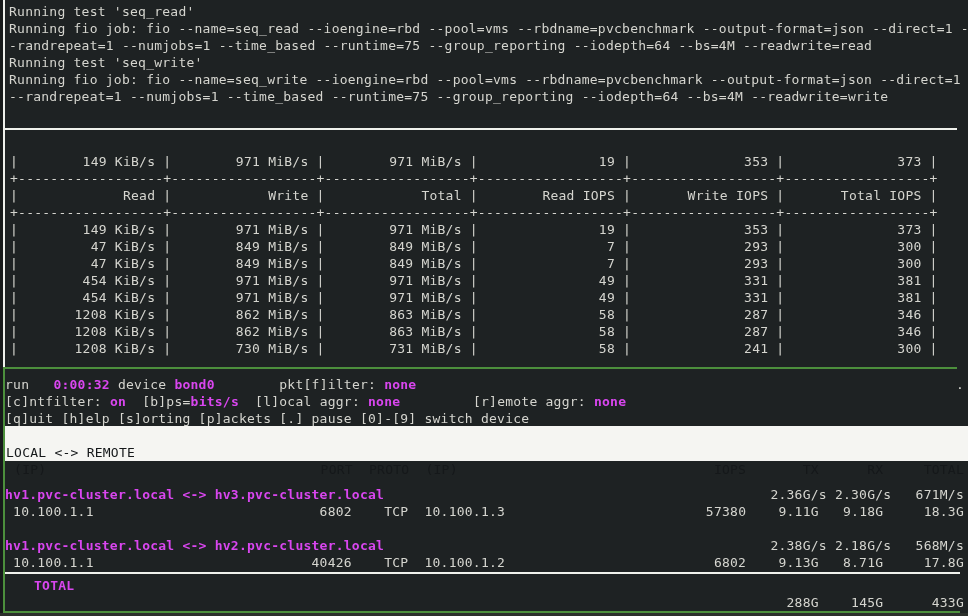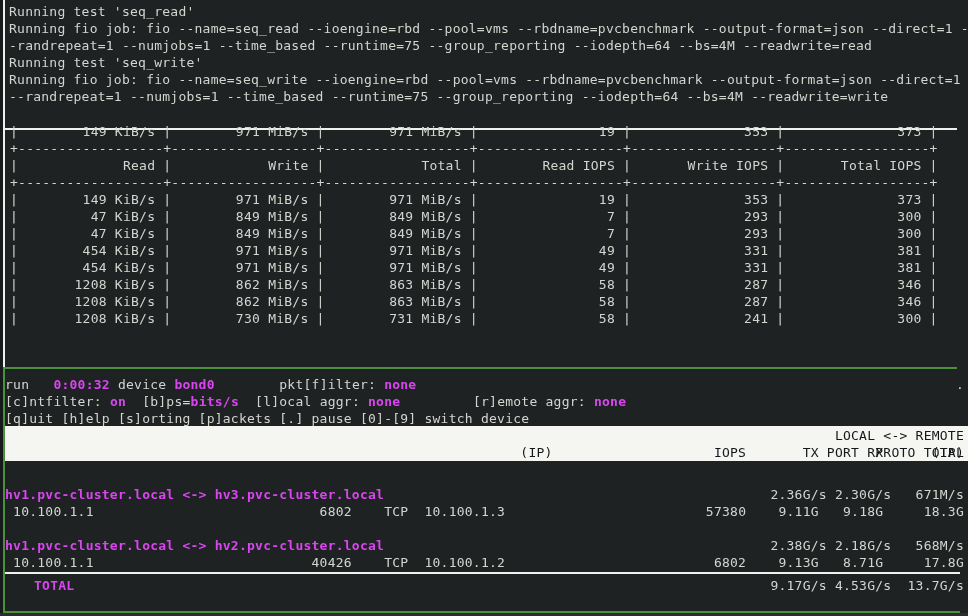--- a/index.html
+++ b/index.html
@@ -17,25 +17,25 @@
   .vline{position:absolute;left:3px;width:2px;}
   .vline-white{top:0;height:367px;background:#eff1ec;}
   .vline-green{top:367px;height:246px;background:#4c8f3c;}
   .hline{position:absolute;height:2px;}
   .hline-white-top{left:3px;top:128px;width:954px;background:#eff1ec;}
   .hline-green-top{left:3px;top:367px;width:954px;background:#4c8f3c;}
   .hline-white-total{left:5px;top:572px;width:955px;height:1.6px;background:#eff1ec;}
   .hline-green-bottom{left:3px;top:611px;width:957px;background:#4c8f3c;}
   .bottom-strip{position:absolute;left:0;top:613px;width:968px;height:3px;background:#2b2f2b;}
   .fio-block{left:9px;top:3px;}
-  .table-block{left:10px;top:123px;}
+  .table-block{left:10px;top:153px;}
   .net-block{left:4px;right:4px;padding-left:1px;}
   .net-status{top:376px;}
   .header-bar{position:absolute;left:5px;right:0;top:426px;height:35px;background:#f5f5f2;color:#15181a;}
-  .header-bar-inner{position:absolute;left:1px;right:4px;top:1px;white-space:pre;text-align:right;}
+  .header-bar-inner{position:absolute;left:1px;right:4px;top:18px;white-space:pre;}
   .net-conns{top:486px;}
   .net-totals{top:577px;padding-left:30px;}
 </style>
 </head>
 <body>
 
 <div class="screen">
   <div class="gutter"></div>
 
   <div class="block fio-block"><div class="tl"><span>Running test 'seq_read'</span></div><div class="tl"><span>Running fio job: fio --name=seq_read --ioengine=rbd --pool=vms --rbdname=pvcbenchmark --output-format=json --direct=1 -</span></div><div class="tl"><span>-randrepeat=1 --numjobs=1 --time_based --runtime=75 --group_reporting --iodepth=64 --bs=4M --readwrite=read</span></div><div class="tl"><span>Running test 'seq_write'</span></div><div class="tl"><span>Running fio job: fio --name=seq_write --ioengine=rbd --pool=vms --rbdname=pvcbenchmark --output-format=json --direct=1</span></div><div class="tl"><span>--randrepeat=1 --numjobs=1 --time_based --runtime=75 --group_reporting --iodepth=64 --bs=4M --readwrite=write</span></div></div>
@@ -49,17 +49,17 @@
 
   <div class="block net-block net-status"><div class="tl"><span>run   </span><span class="b">0:00:32</span><span> device </span><span class="b">bond0</span><span>        pkt[f]ilter: </span><span class="b">none</span><span class="r">.</span></div><div class="tl"><span>[c]ntfilter: </span><span class="b">on</span><span>  [b]ps=</span><span class="b">bits/s</span><span>  [l]ocal aggr: </span><span class="b">none</span><span>         [r]emote aggr: </span><span class="b">none</span></div><div class="tl"><span>[q]uit [h]elp [s]orting [p]ackets [.] pause [0]-[9] switch device</span></div></div>
 
   <div class="header-bar">
     <div class="header-bar-inner"><div class="tl"><span>LOCAL &lt;-&gt; REMOTE</span></div><div class="tl"><span> (IP)                                  PORT  PROTO  (IP)</span><span class="r">IOPS       TX      RX     TOTAL</span></div></div>
   </div>
 
   <div class="block net-block net-conns"><div class="tl"><span class="b">hv1.pvc-cluster.local &lt;-&gt; hv3.pvc-cluster.local</span><span class="r">2.36G/s 2.30G/s   671M/s</span></div><div class="tl"><span> 10.100.1.1                            6802    TCP  10.100.1.3</span><span class="r">57380    9.11G   9.18G     18.3G</span></div><div class="tl"> </div><div class="tl"><span class="b">hv1.pvc-cluster.local &lt;-&gt; hv2.pvc-cluster.local</span><span class="r">2.38G/s 2.18G/s   568M/s</span></div><div class="tl"><span> 10.100.1.1                           40426    TCP  10.100.1.2</span><span class="r">6802    9.13G   8.71G     17.8G</span></div></div>
 
   <div class="hline hline-white-total"></div>
-  <div class="block net-block net-totals"><div class="tl"><span class="b">TOTAL</span><span class="r">9.17G/s 4.53G/s  13.7G/s</span></div></div>
+  <div class="block net-block net-totals"><div class="tl"><span class="b">TOTAL</span></div><div class="tl"><span class="r">288G    145G      433G</span></div></div>
 
   <div class="hline hline-green-bottom"></div>
   <div class="bottom-strip"></div>
 </div>
 
 </body></html>

